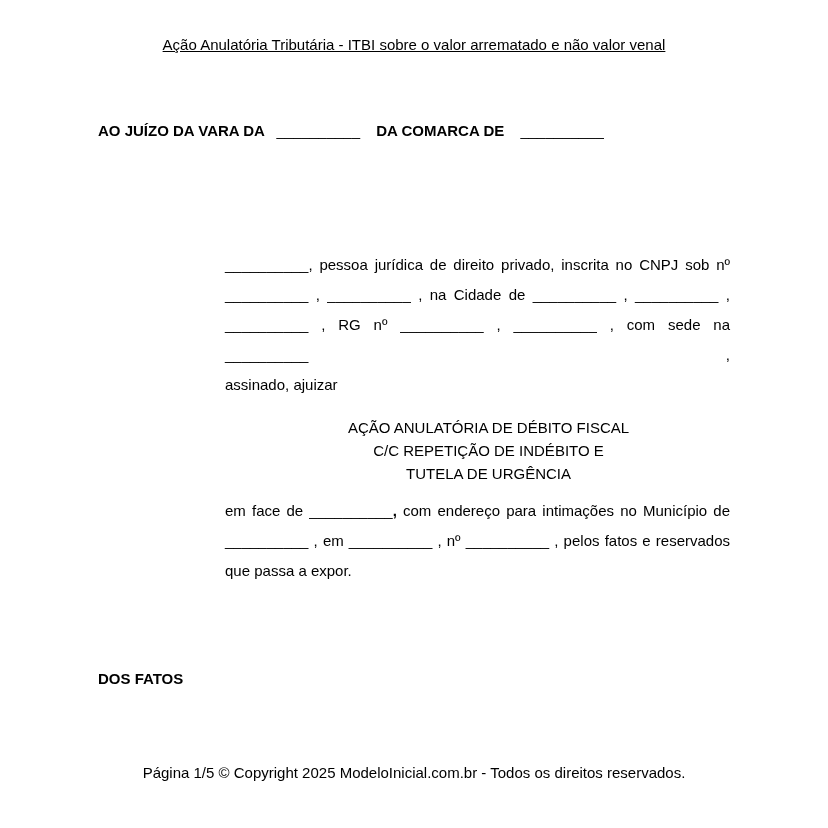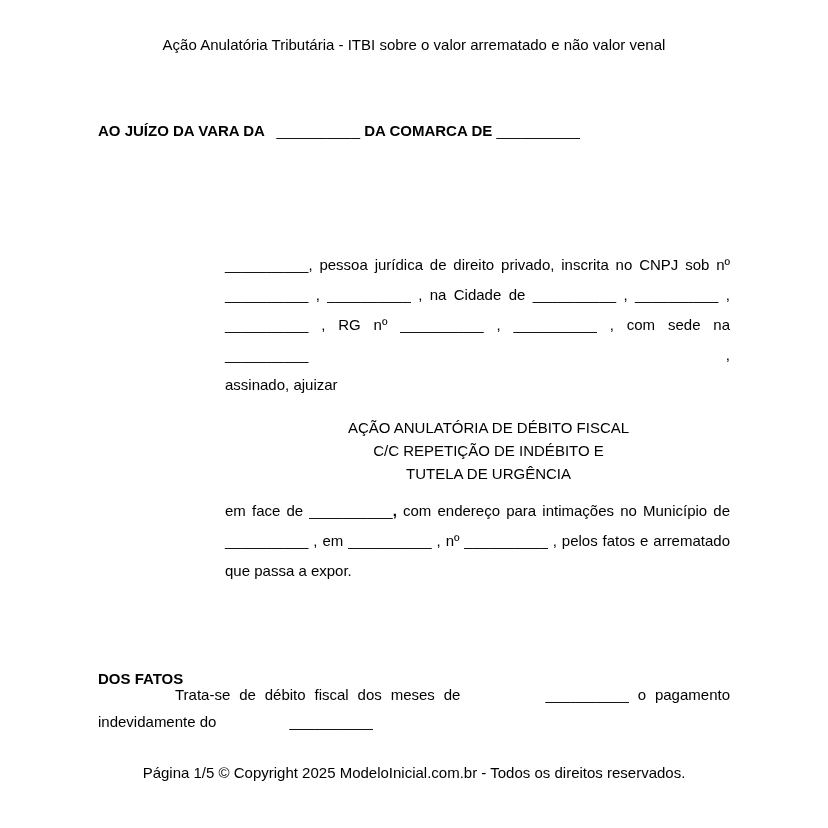--- a/index.html
+++ b/index.html
@@ -9,28 +9,29 @@
     height: 828px;
     background: #ffffff;
     font-family: "Liberation Sans", sans-serif;
     font-size: 15px;
     color: #000000;
     overflow: hidden;
   }
   .doc-title {
     position: absolute; top: 36px; left: 0; width: 100%;
     text-align: center;
+    text-decoration: underline;
   }
   .court-line {
     position: absolute; top: 122px; left: 98px; width: 640px;
     font-weight: bold; white-space: nowrap;
   }
   .court-line .blank { font-weight: normal; }
   .gap  { margin-left: 8px; }
-  .gap2 { margin-left: 0; }
+  .gap2 { margin-left: 12px; }
   .para { position: absolute; }
   .qualification { top: 250px; left: 225px; width: 505px; line-height: 30px; }
   .jline { text-align: justify; text-align-last: justify; }
   .lline { text-align: left; }
   .action-heading {
     position: absolute; top: 416px; left: 236px; width: 505px;
     line-height: 23px; font-weight: normal; text-align: center;
   }
   .defendant { top: 496px; left: 225px; width: 505px; line-height: 30px; }
   .defendant b { font-weight: bold; }
@@ -72,30 +73,22 @@
   <div class="action-heading">
     <div>AÇÃO ANULATÓRIA DE DÉBITO FISCAL</div>
     <div>C/C REPETIÇÃO DE INDÉBITO E</div>
     <div>TUTELA DE URGÊNCIA</div>
   </div>
 
   <div class="para defendant">
     <div class="jline">
       <span>em face de __________</span><b>,</b><span> com endereço para intimações no Município de</span>
     </div>
-    <div class="jline">__________ , em __________ , nº __________ , pelos fatos e arrematado</div>
+    <div class="jline">__________ , em __________ , nº __________ , pelos fatos e reservados</div>
     <div class="lline">que passa a expor.</div>
   </div>
 
   <div class="section-heading">DOS FATOS</div>
 
-  <div class="para facts">
-    <div class="jline indent1">
-      <span>Trata-se de débito fiscal dos meses de</span><span class="spacer1"></span><span>__________ o pagamento</span>
-    </div>
-    <div class="lline">
-      <span>indevidamente do</span><span class="spacer2"></span><span class="blank">__________</span>
-    </div>
-  </div>
 
   <div class="doc-footer">Página 1/5 © Copyright 2025 ModeloInicial.com.br - Todos os direitos reservados.</div>
 
 </div>
 
 </body></html>

